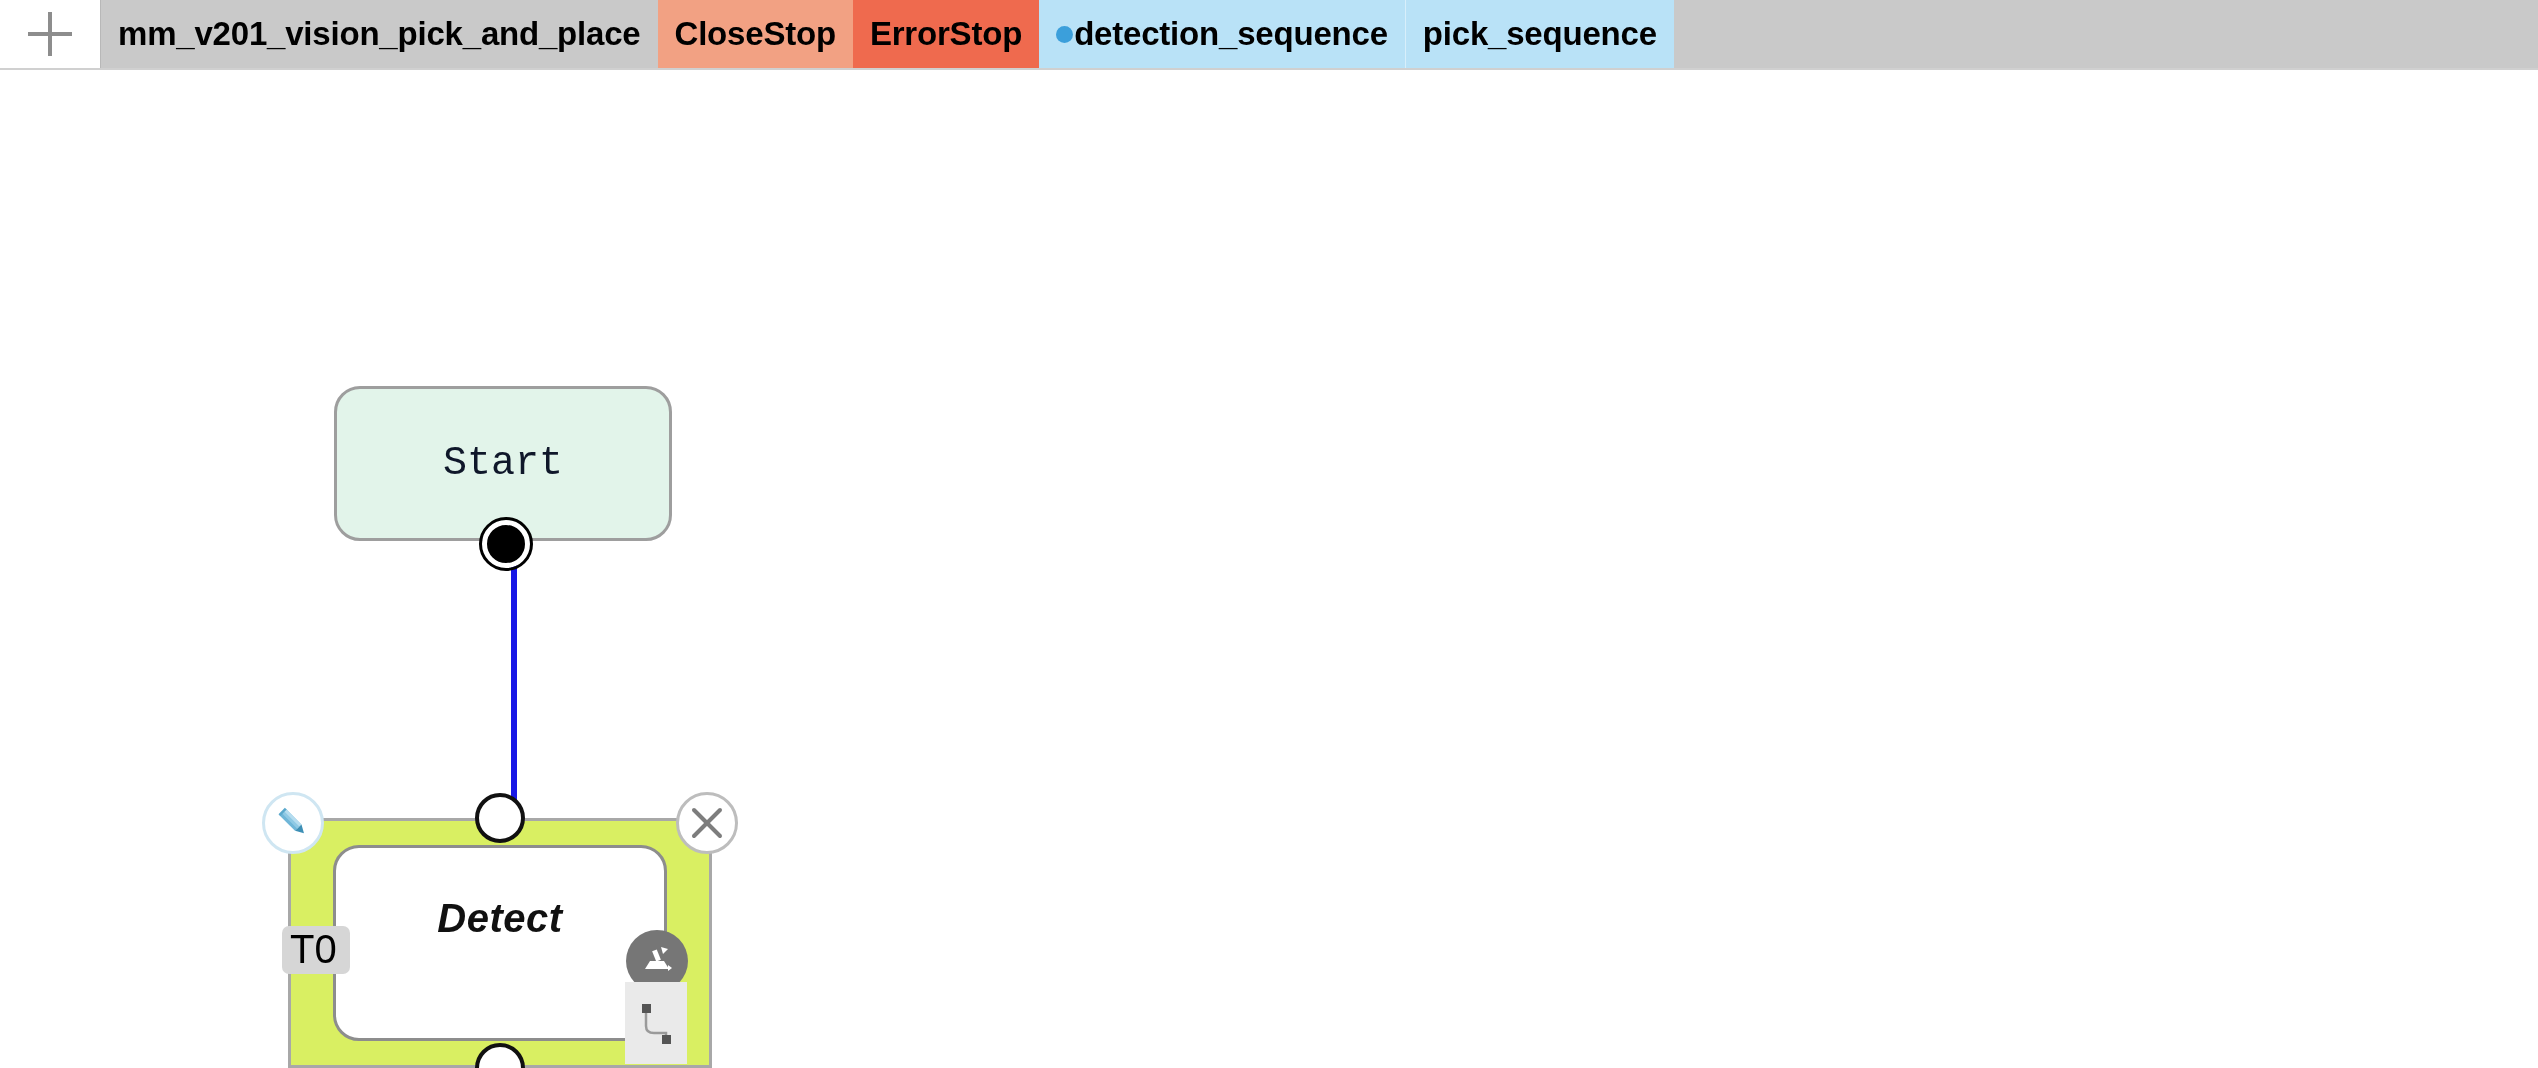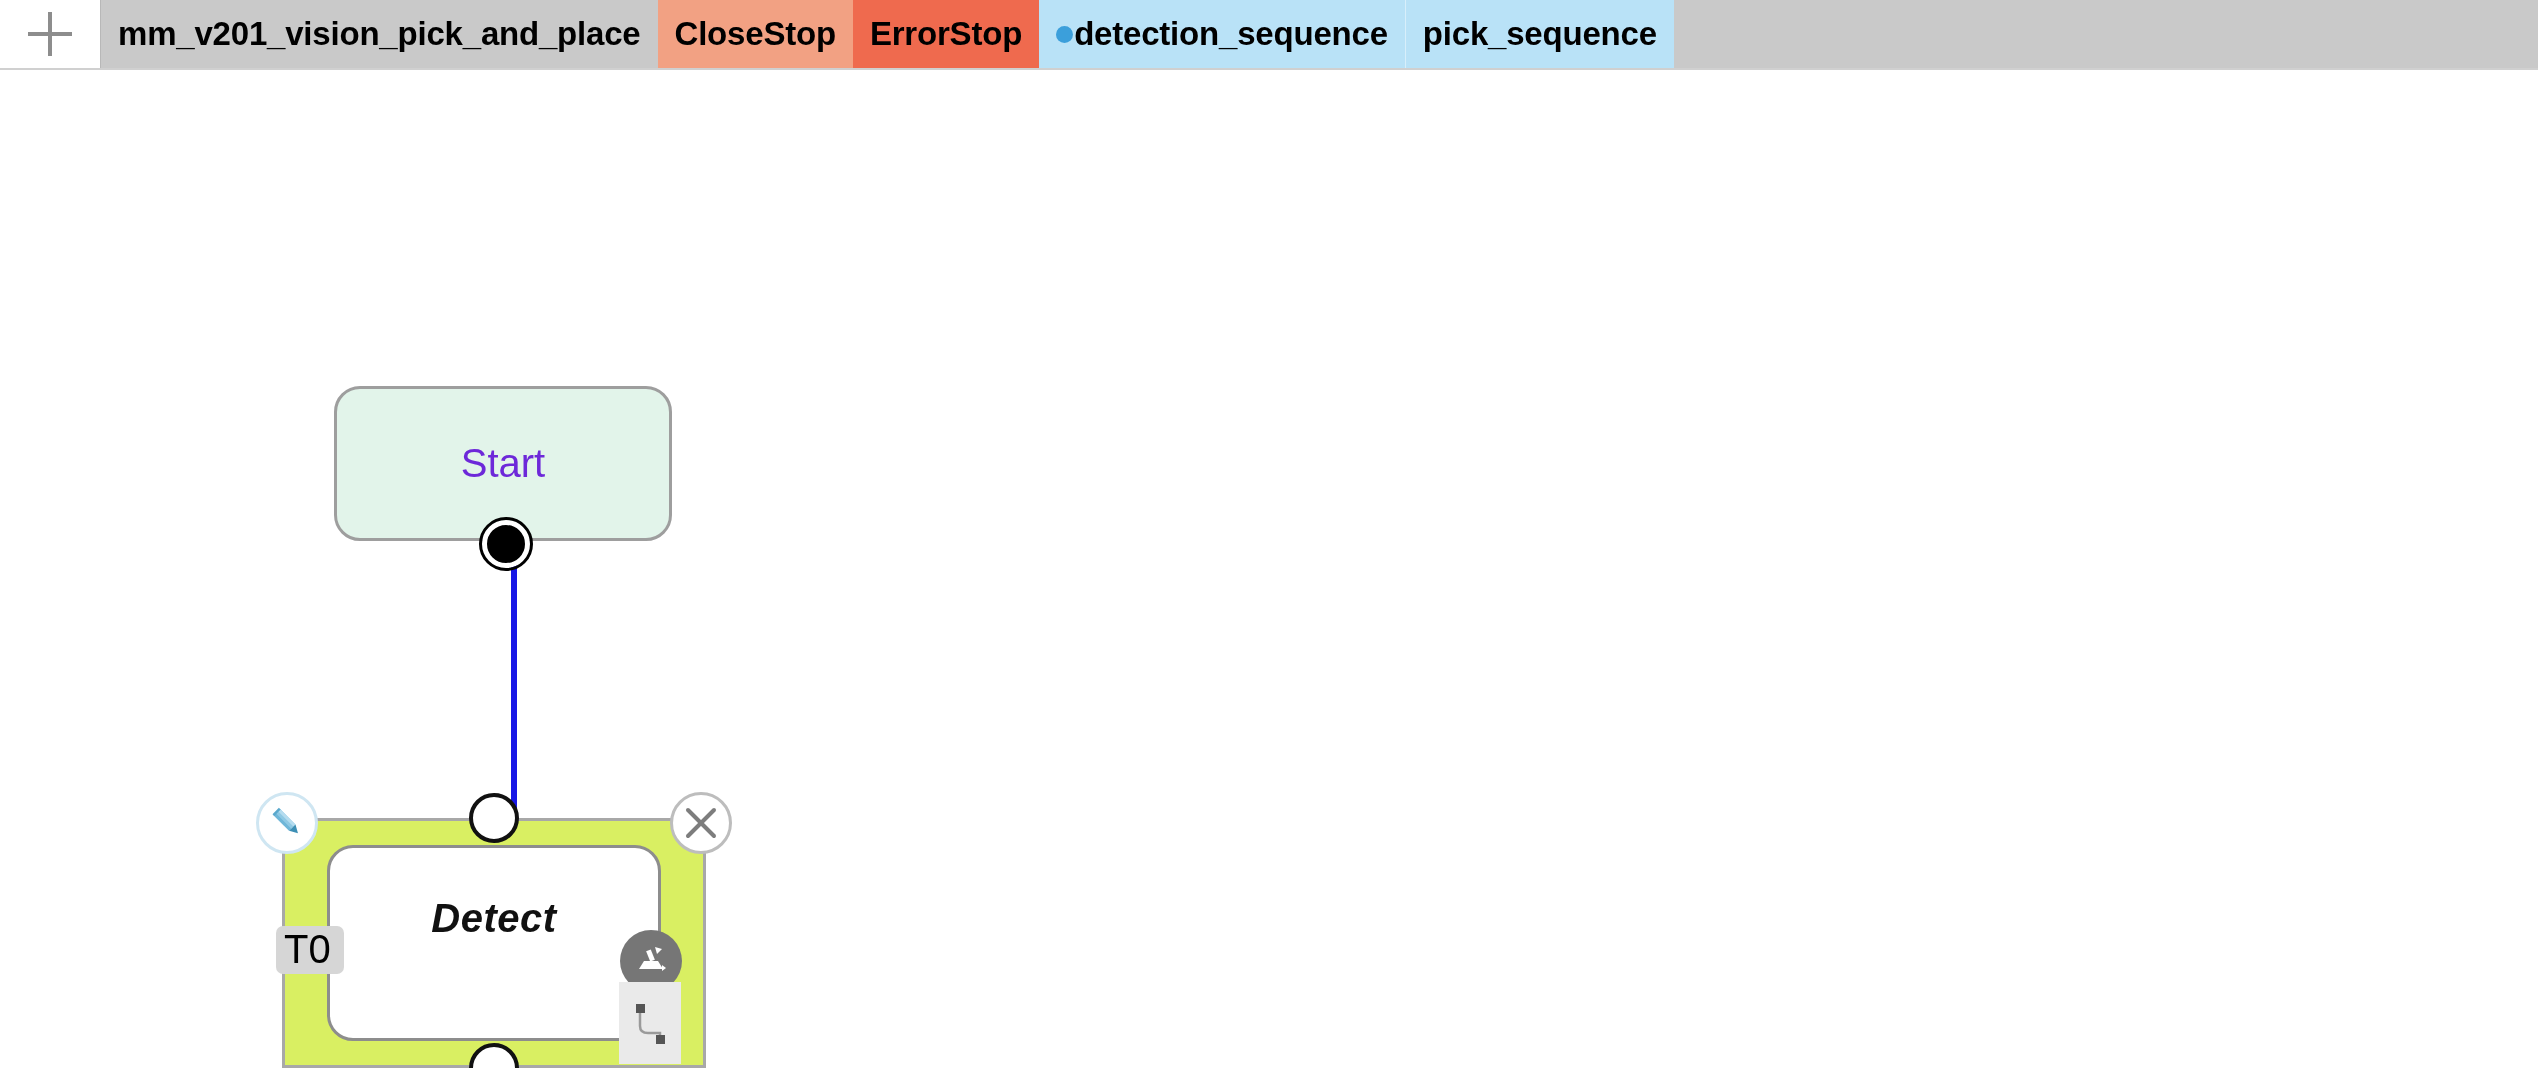--- a/index.html
+++ b/index.html
@@ -103,22 +103,23 @@
     background: #e2f4ea;
     border: 3px solid #9e9e9e;
     border-radius: 26px;
     box-sizing: border-box;
     display: flex;
     align-items: center;
     justify-content: center;
   }
   .node-start .label {
     font-size: 40px;
-    color: #6d28d9;
+    color: #0f172a;
     font-weight: normal;
+    font-family: Liberation Mono, monospace;
   }
 
   
   .port {
     position: absolute;
     border-radius: 50%;
     box-sizing: border-box;
   }
   .port-filled {
     width: 48px;
@@ -140,21 +141,21 @@
     left: 499px;
     top: 478px;
     width: 30px;
     height: 330px;
     overflow: visible;
   }
 
   
   .node-detect {
     position: absolute;
-    left: 282px;
+    left: 288px;
     top: 748px;
     width: 424px;
     height: 250px;
     text-decoration: underline;
   }
   .detect-outer {
     position: absolute;
     left: 0; top: 0;
     width: 424px;
     height: 250px;

